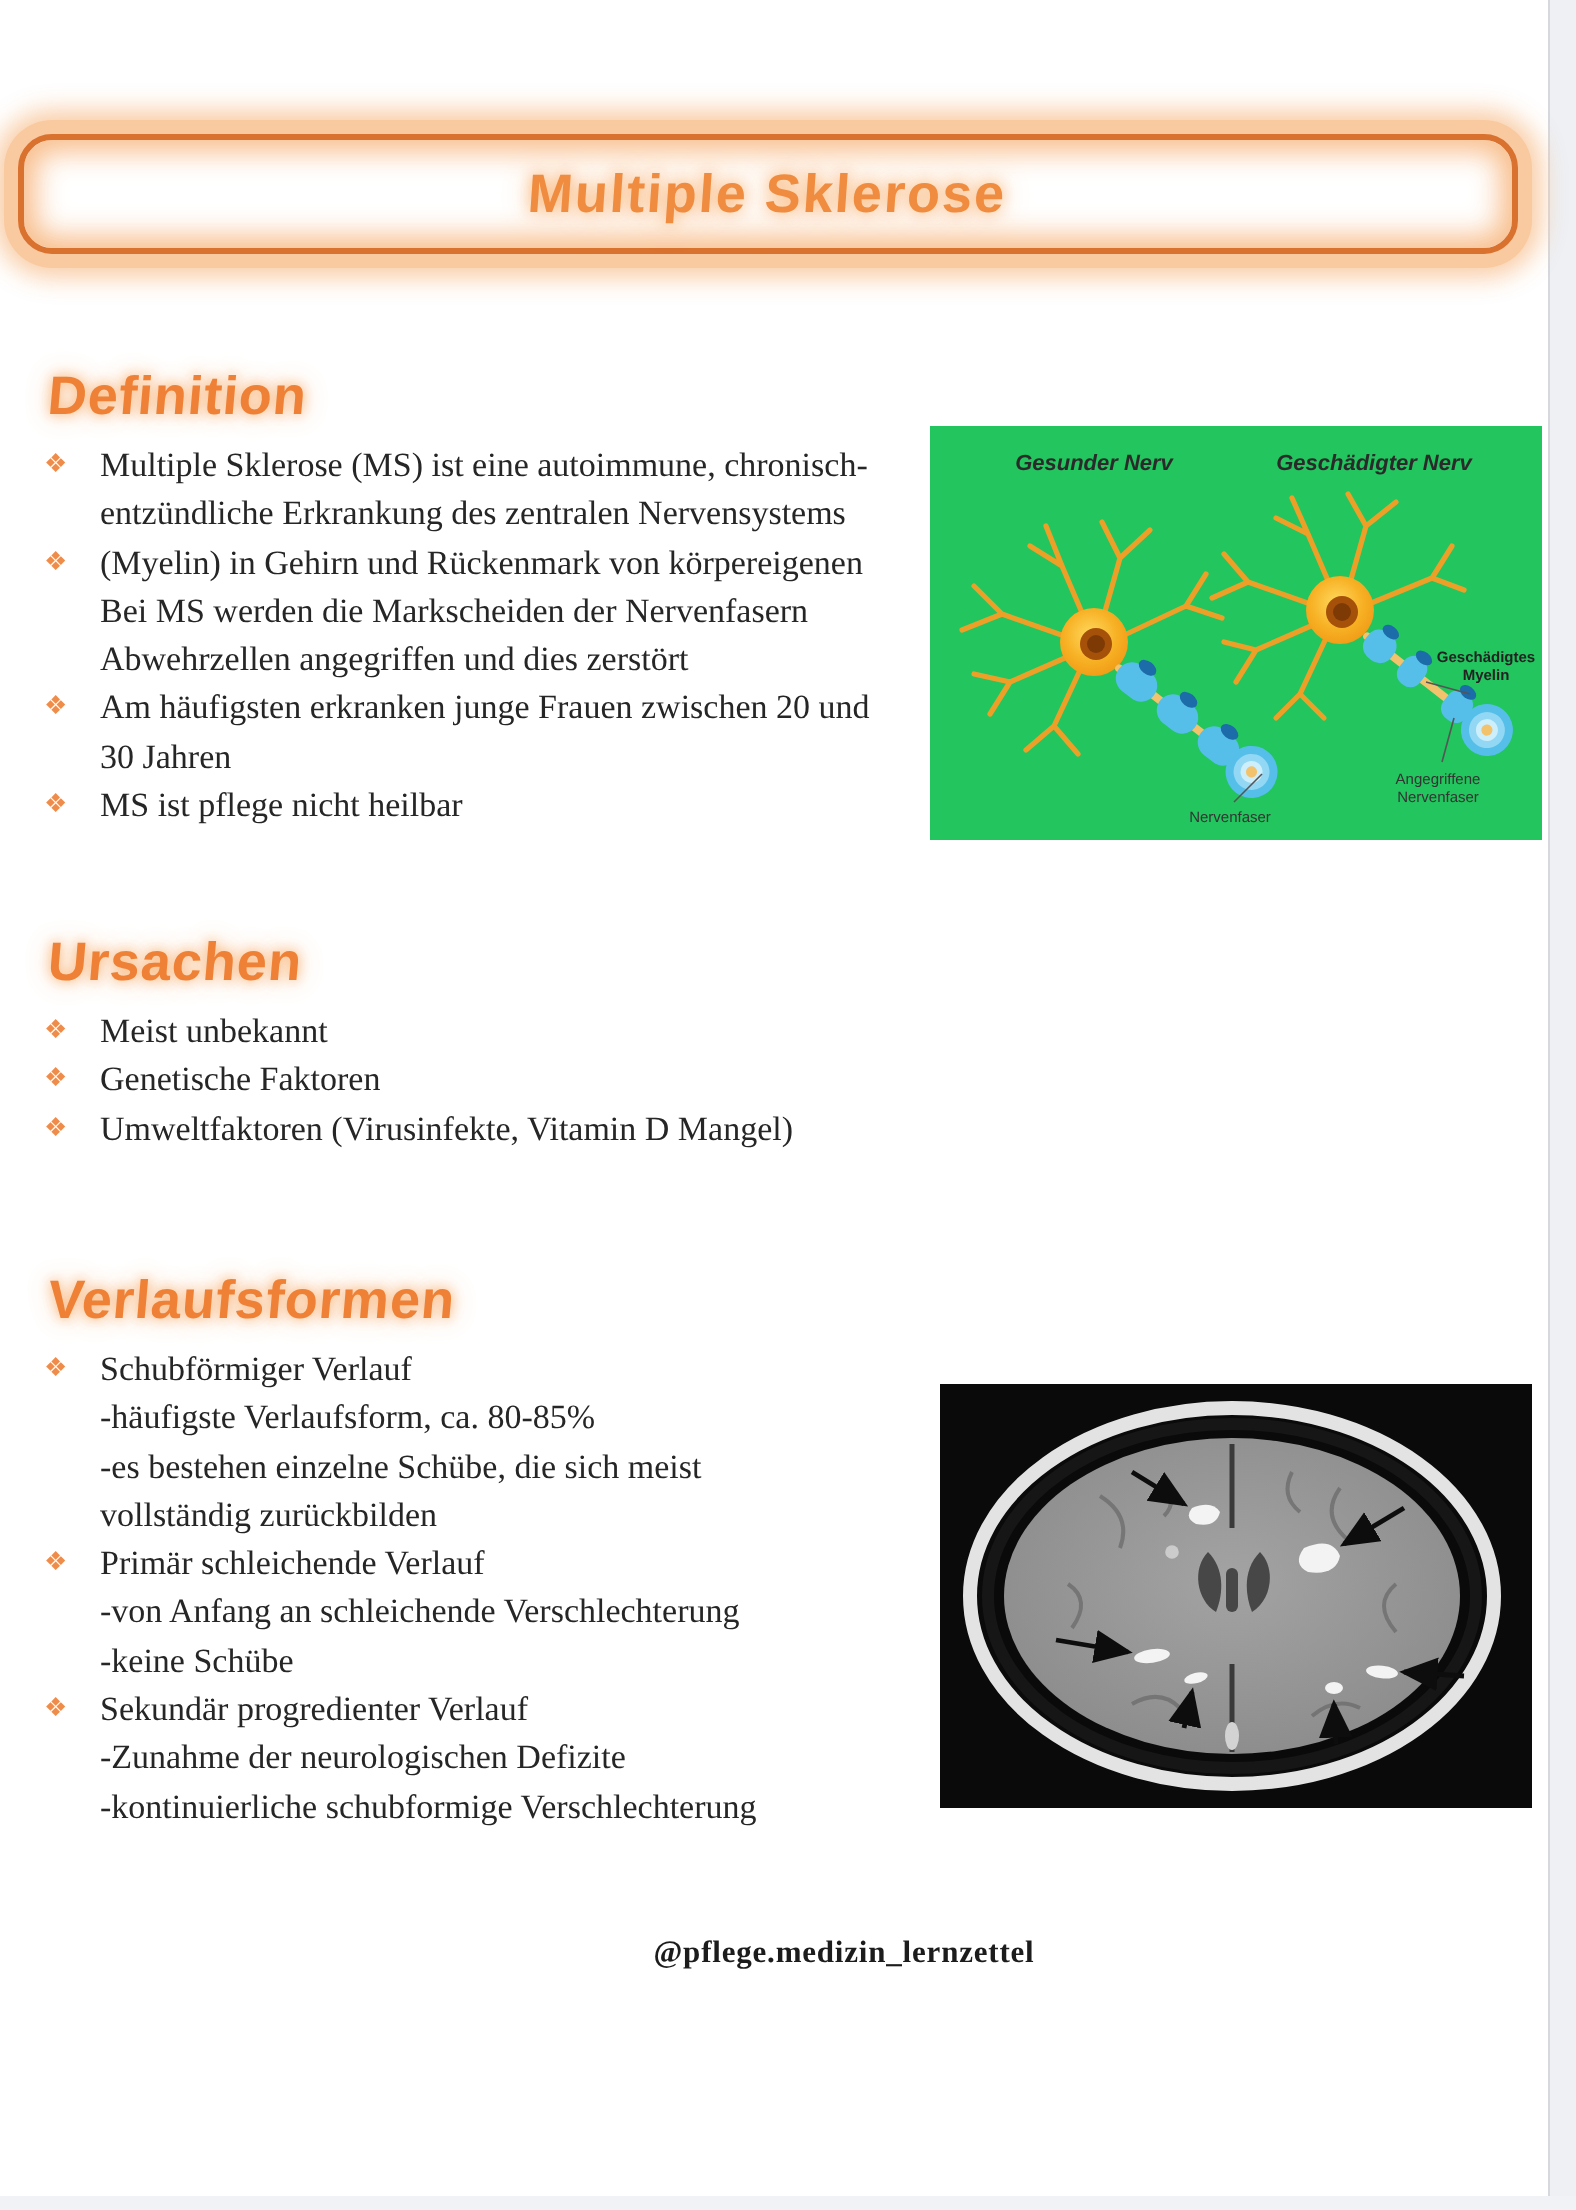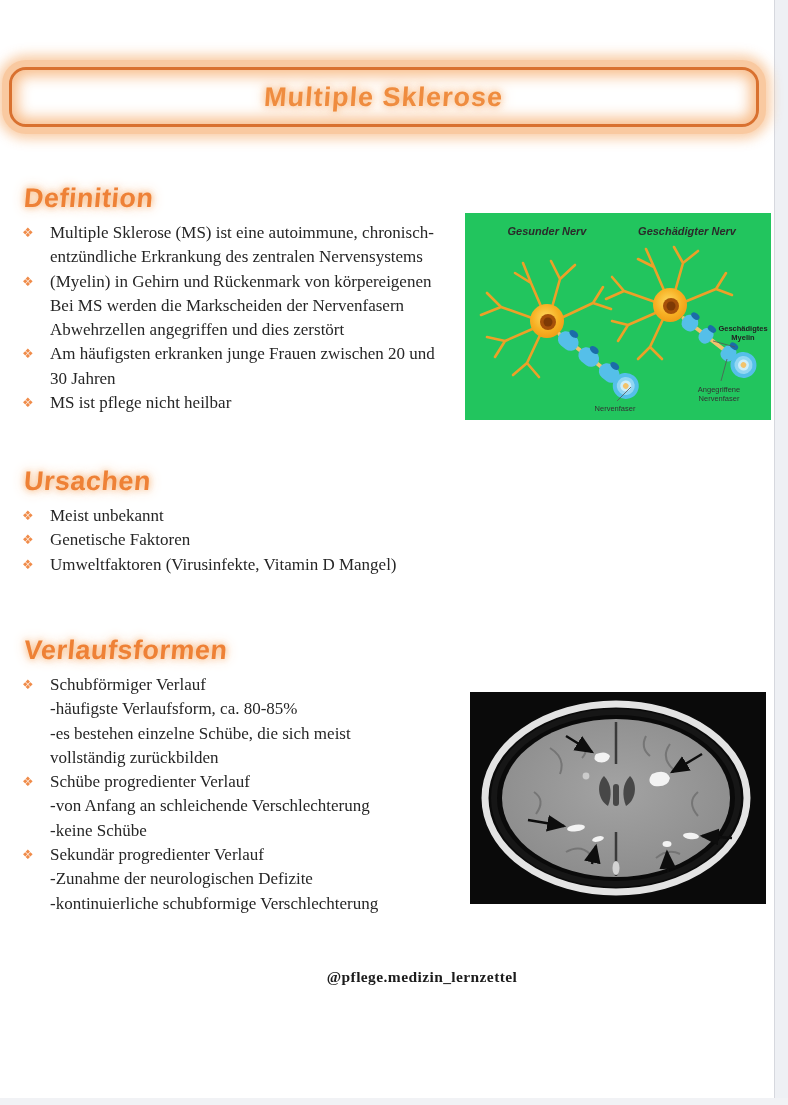--- a/index.html
+++ b/index.html
@@ -125,21 +125,21 @@
     <div class="bullet-lines">
       <div class="t-line bold">Schubförmiger Verlauf</div>
       <div class="t-line">-häufigste Verlaufsform, ca. 80-85%</div>
       <div class="t-line">-es bestehen einzelne Schübe, die sich meist</div>
       <div class="t-line">vollständig zurückbilden</div>
     </div>
   </div>
   <div class="bullet-item">
     <span class="bullet-marker">❖</span>
     <div class="bullet-lines">
-      <div class="t-line bold">Schübe progredienter Verlauf</div>
+      <div class="t-line bold">Primär schleichende Verlauf</div>
       <div class="t-line">-von Anfang an schleichende Verschlechterung</div>
       <div class="t-line">-keine Schübe</div>
     </div>
   </div>
   <div class="bullet-item">
     <span class="bullet-marker">❖</span>
     <div class="bullet-lines">
       <div class="t-line bold">Sekundär progredienter Verlauf</div>
       <div class="t-line">-Zunahme der neurologischen Defizite</div>
       <div class="t-line">-kontinuierliche schubformige Verschlechterung</div>

